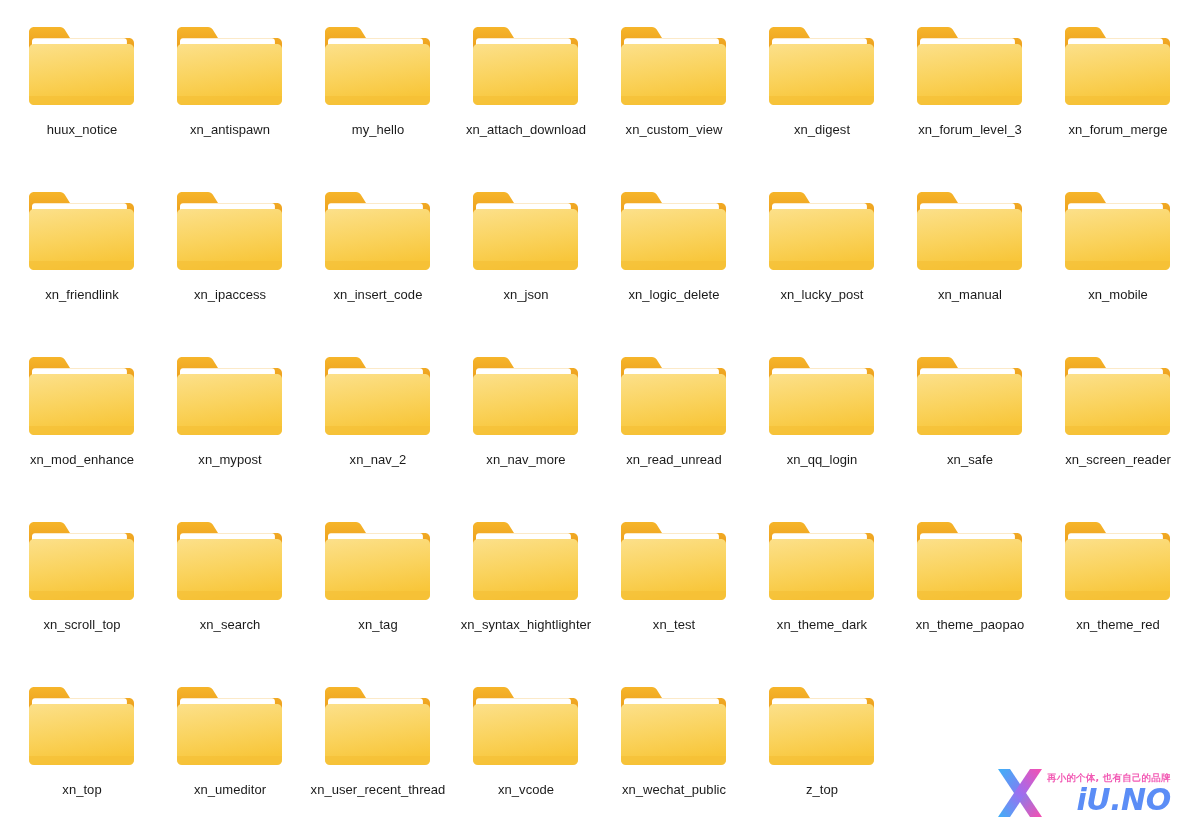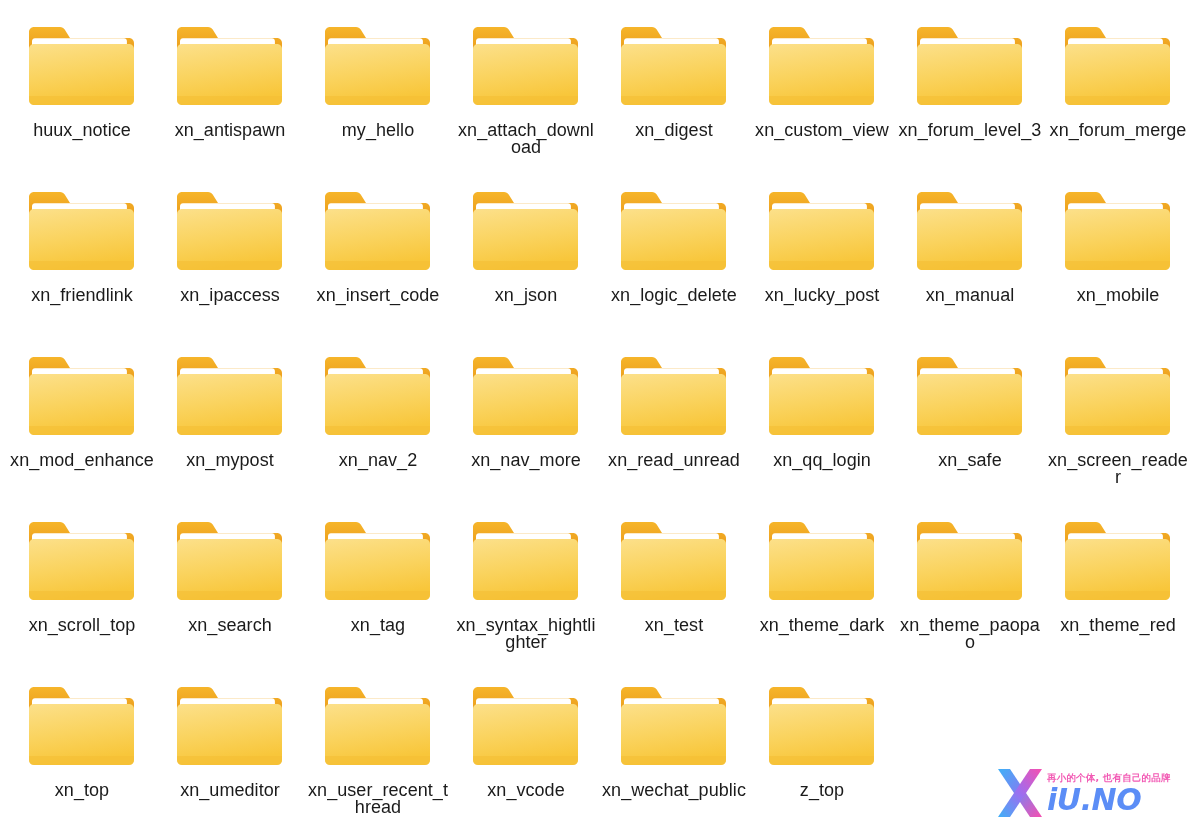--- a/index.html
+++ b/index.html
@@ -50,21 +50,21 @@
     display: block;
     margin-top: 4px;
     flex: 0 0 auto;
   }
 
   
   .folder-label {
     margin-top: 12px;
     width: 144px;
     text-align: center;
-    font-size: 18px;
+    font-size: 13px;
     line-height: 16.5px;
     color: #1b1b1b;
     font-family: "Liberation Sans", "DejaVu Sans", sans-serif;
     word-break: break-all;
     overflow-wrap: anywhere;
     white-space: normal;
     letter-spacing: 0.05px;
   }
 
   
@@ -195,58 +195,58 @@
         <path d="M6 19 C6 17.4 7.3 16.2 8.9 16.2 L98 16.2 C99.6 16.2 100.9 17.4 100.9 19 L100.9 36 L6 36 Z" fill="#FFFFFF"></path>
         <path d="M6 31 L100.9 31 L100.9 36 L6 36 Z" fill="#EFE9DC"></path>
         <path d="M3 27 C3 24.2 5.2 22 8 22 L103 22 C105.8 22 108 24.2 108 27 L108 78 C108 80.8 105.8 83 103 83 L8 83 C5.2 83 3 80.8 3 78 Z" fill="url(#fg3)"></path>
         <path d="M3 74 L108 74 L108 78 C108 80.8 105.8 83 103 83 L8 83 C5.2 83 3 80.8 3 78 Z" fill="#F4BE33" opacity="0.55"></path>
       </svg>
       <div class="folder-label">xn_attach_download</div>
     </div>
     <div class="folder-cell">
       <svg class="folder-icon" viewBox="0 0 112 88">
         <defs>
+          <linearGradient id="fg4" x1="0" y1="0" x2="0.25" y2="1">
+            <stop offset="0%" stop-color="#FCE08A"></stop>
+            <stop offset="55%" stop-color="#FAD35E"></stop>
+            <stop offset="100%" stop-color="#F8C63A"></stop>
+          </linearGradient>
+          <linearGradient id="fg4t" x1="0" y1="0" x2="0" y2="1">
+            <stop offset="0%" stop-color="#F6B52A"></stop>
+            <stop offset="100%" stop-color="#E9981A"></stop>
+          </linearGradient>
+        </defs>
+        <path d="M3 10 C3 7.2 5.2 5 8 5 L34 5 C36 5 37.6 6 38.7 7.6 L44 16 L103 16 C105.8 16 108 18.2 108 21 L108 34 L3 34 Z" fill="url(#fg4t)"></path>
+        <path d="M6 19 C6 17.4 7.3 16.2 8.9 16.2 L98 16.2 C99.6 16.2 100.9 17.4 100.9 19 L100.9 36 L6 36 Z" fill="#FFFFFF"></path>
+        <path d="M6 31 L100.9 31 L100.9 36 L6 36 Z" fill="#EFE9DC"></path>
+        <path d="M3 27 C3 24.2 5.2 22 8 22 L103 22 C105.8 22 108 24.2 108 27 L108 78 C108 80.8 105.8 83 103 83 L8 83 C5.2 83 3 80.8 3 78 Z" fill="url(#fg4)"></path>
+        <path d="M3 74 L108 74 L108 78 C108 80.8 105.8 83 103 83 L8 83 C5.2 83 3 80.8 3 78 Z" fill="#F4BE33" opacity="0.55"></path>
+      </svg>
+      <div class="folder-label">xn_custom_view</div>
+    </div>
+    <div class="folder-cell">
+      <svg class="folder-icon" viewBox="0 0 112 88">
+        <defs>
           <linearGradient id="fg5" x1="0" y1="0" x2="0.25" y2="1">
             <stop offset="0%" stop-color="#FCE08A"></stop>
             <stop offset="55%" stop-color="#FAD35E"></stop>
             <stop offset="100%" stop-color="#F8C63A"></stop>
           </linearGradient>
           <linearGradient id="fg5t" x1="0" y1="0" x2="0" y2="1">
             <stop offset="0%" stop-color="#F6B52A"></stop>
             <stop offset="100%" stop-color="#E9981A"></stop>
           </linearGradient>
         </defs>
         <path d="M3 10 C3 7.2 5.2 5 8 5 L34 5 C36 5 37.6 6 38.7 7.6 L44 16 L103 16 C105.8 16 108 18.2 108 21 L108 34 L3 34 Z" fill="url(#fg5t)"></path>
         <path d="M6 19 C6 17.4 7.3 16.2 8.9 16.2 L98 16.2 C99.6 16.2 100.9 17.4 100.9 19 L100.9 36 L6 36 Z" fill="#FFFFFF"></path>
         <path d="M6 31 L100.9 31 L100.9 36 L6 36 Z" fill="#EFE9DC"></path>
         <path d="M3 27 C3 24.2 5.2 22 8 22 L103 22 C105.8 22 108 24.2 108 27 L108 78 C108 80.8 105.8 83 103 83 L8 83 C5.2 83 3 80.8 3 78 Z" fill="url(#fg5)"></path>
         <path d="M3 74 L108 74 L108 78 C108 80.8 105.8 83 103 83 L8 83 C5.2 83 3 80.8 3 78 Z" fill="#F4BE33" opacity="0.55"></path>
       </svg>
       <div class="folder-label">xn_digest</div>
-    </div>
-    <div class="folder-cell">
-      <svg class="folder-icon" viewBox="0 0 112 88">
-        <defs>
-          <linearGradient id="fg4" x1="0" y1="0" x2="0.25" y2="1">
-            <stop offset="0%" stop-color="#FCE08A"></stop>
-            <stop offset="55%" stop-color="#FAD35E"></stop>
-            <stop offset="100%" stop-color="#F8C63A"></stop>
-          </linearGradient>
-          <linearGradient id="fg4t" x1="0" y1="0" x2="0" y2="1">
-            <stop offset="0%" stop-color="#F6B52A"></stop>
-            <stop offset="100%" stop-color="#E9981A"></stop>
-          </linearGradient>
-        </defs>
-        <path d="M3 10 C3 7.2 5.2 5 8 5 L34 5 C36 5 37.6 6 38.7 7.6 L44 16 L103 16 C105.8 16 108 18.2 108 21 L108 34 L3 34 Z" fill="url(#fg4t)"></path>
-        <path d="M6 19 C6 17.4 7.3 16.2 8.9 16.2 L98 16.2 C99.6 16.2 100.9 17.4 100.9 19 L100.9 36 L6 36 Z" fill="#FFFFFF"></path>
-        <path d="M6 31 L100.9 31 L100.9 36 L6 36 Z" fill="#EFE9DC"></path>
-        <path d="M3 27 C3 24.2 5.2 22 8 22 L103 22 C105.8 22 108 24.2 108 27 L108 78 C108 80.8 105.8 83 103 83 L8 83 C5.2 83 3 80.8 3 78 Z" fill="url(#fg4)"></path>
-        <path d="M3 74 L108 74 L108 78 C108 80.8 105.8 83 103 83 L8 83 C5.2 83 3 80.8 3 78 Z" fill="#F4BE33" opacity="0.55"></path>
-      </svg>
-      <div class="folder-label">xn_custom_view</div>
     </div>
     <div class="folder-cell">
       <svg class="folder-icon" viewBox="0 0 112 88">
         <defs>
           <linearGradient id="fg6" x1="0" y1="0" x2="0.25" y2="1">
             <stop offset="0%" stop-color="#FCE08A"></stop>
             <stop offset="55%" stop-color="#FAD35E"></stop>
             <stop offset="100%" stop-color="#F8C63A"></stop>
           </linearGradient>
           <linearGradient id="fg6t" x1="0" y1="0" x2="0" y2="1">
@@ -927,15 +927,15 @@
         <stop offset="0%" stop-color="#f64fb0"></stop>
         <stop offset="50%" stop-color="#9d6ef0"></stop>
         <stop offset="100%" stop-color="#3fb0f7"></stop>
       </linearGradient>
     </defs>
     <path d="M4 4 L16 4 L48 52 L36 52 Z" fill="url(#gx1)"></path>
     <path d="M48 4 L36 4 L4 52 L16 52 Z" fill="url(#gx2)"></path>
   </svg>
   <div class="wm-right">
     <div class="wm-tagline" style="color: rgb(242, 90, 180);">再小的个体, 也有自己的品牌</div>
-    <div class="wm-brand" style="color: rgb(91, 141, 246);">iU.NO</div>
+    <div class="wm-brand" style="color: rgb(91, 141, 246); text-align: right;">iU.NO</div>
   </div>
 </div>
 
 </body></html>

